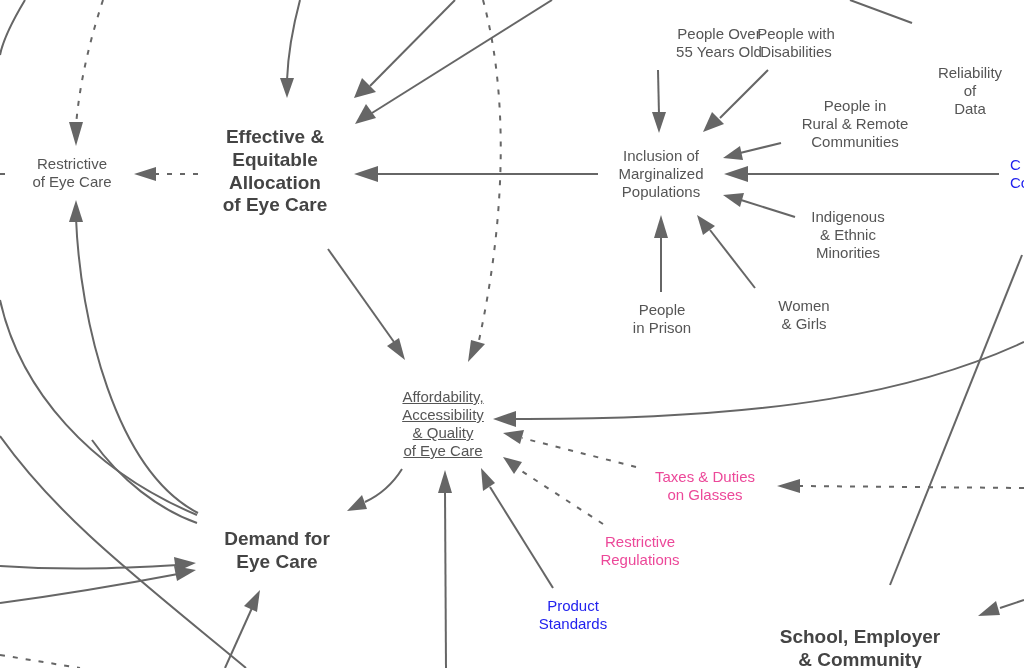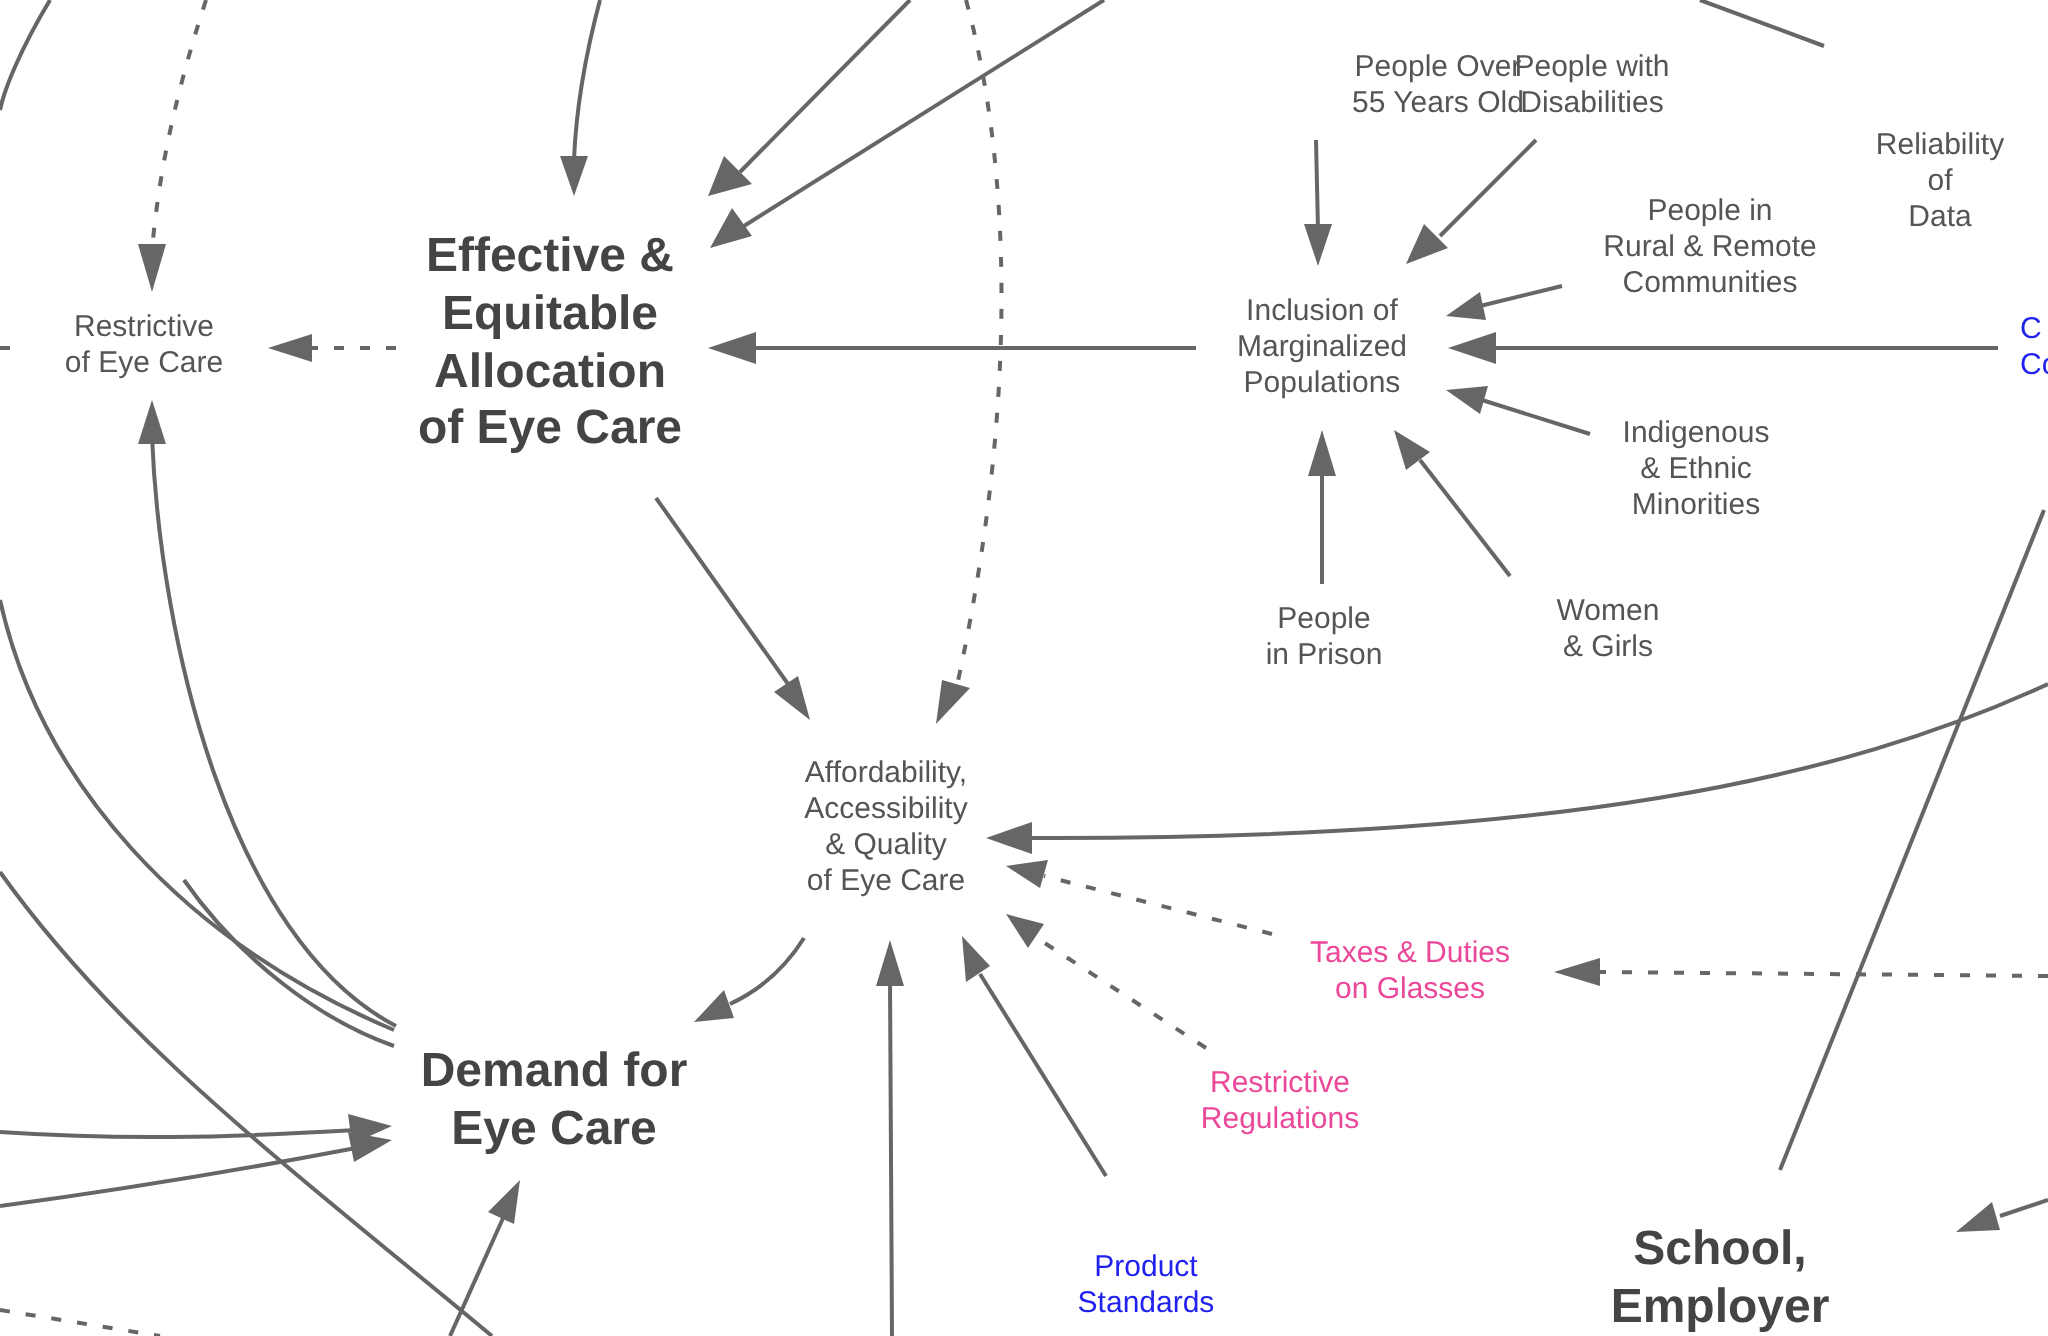--- a/index.html
+++ b/index.html
@@ -1,20 +1,20 @@
 <!DOCTYPE html>
 <html><head>
 <meta charset="utf-8">
 <style>
   html, body { margin: 0; padding: 0; background: #ffffff; }
   body { width: 1024px; height: 668px; overflow: hidden; position: relative; font-family: "Liberation Sans", sans-serif; }
   #canvas { position: absolute; left: 0; top: 0; width: 1024px; height: 668px; }
   .node { position: absolute; text-align: center; white-space: pre-line; line-height: 1.2; transform: translate(-50%, -50%); }
   .small { font-size: 15px; color: #555555; }
-  .big { font-size: 24px; font-weight: bold; color: #444444; line-height: 1.2; }
+  .big { font-size: 19px; font-weight: bold; color: #444444; line-height: 1.2; }
   .red { color: #ec4899; }
   .blue { color: #2222ee; }
   svg path, svg line { fill: none; stroke: #666666; stroke-width: 2; }
   svg .dash { stroke-dasharray: 5 8; }
   svg polygon { fill: #666666; stroke: none; }
 </style>
 </head>
 <body>
 
 <svg id="canvas" viewBox="0 0 1024 668">
@@ -116,21 +116,21 @@
     <polygon points="996,601 1000,615 978,616"></polygon>
   </g>
 </svg>
 
 <div class="node big" style="left:275px;top:172px;">Effective &amp;
 Equitable
 Allocation
 of Eye Care</div>
 <div class="node small" style="left:72px;top:173px;">Restrictive
 of Eye Care</div>
-<div class="node small" style="left:443px;top:414px;">Affordability,
+<div class="node small" style="left:443px;top:424px;text-decoration:underline;">Affordability,
 Accessibility
 &amp; Quality
 of Eye Care</div>
 <div class="node big" style="left:277px;top:551px;">Demand for
 Eye Care</div>
 <div class="node small" style="left:661px;top:174px;">Inclusion of
 Marginalized
 Populations</div>
 <div class="node small" style="left:692px;top:43px;margin-left:27px;">People Over
 55 Years Old</div>
@@ -145,19 +145,19 @@
 &amp; Ethnic
 Minorities</div>
 <div class="node small" style="left:777px;top:315px;margin-left:27px;">Women
 &amp; Girls</div>
 <div class="node small" style="left:662px;top:319px;">People
 in Prison</div>
 <div class="node small red" style="left:705px;top:486px;">Taxes &amp; Duties
 on Glasses</div>
 <div class="node small red" style="left:640px;top:551px;">Restrictive
 Regulations</div>
-<div class="node small blue" style="left:573px;top:615px;margin-top:28px;">Product
+<div class="node small blue" style="left:573px;top:615px;">Product
 Standards</div>
 <div class="node big" style="left:860px;top:648px;transform:translate(-50%,-32%);">School, Employer
 &amp; Community
 Action for</div>
 <div class="node small blue" style="left:1010px;top:174px;transform:translate(0,-50%);text-align:left;">C
 Co</div>
 
 </body></html>

